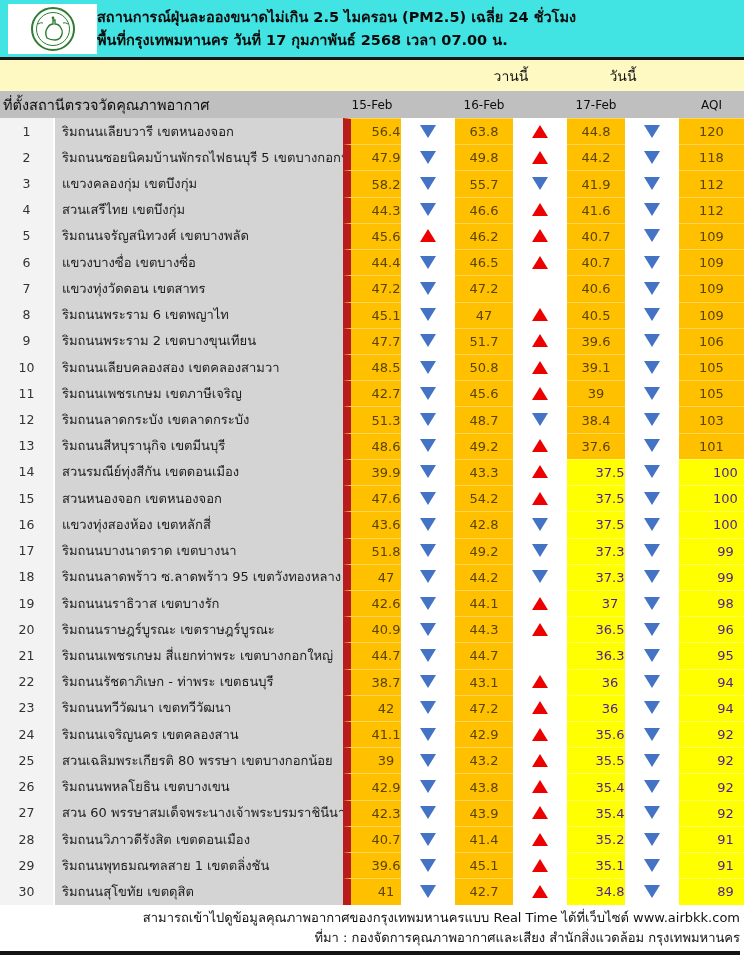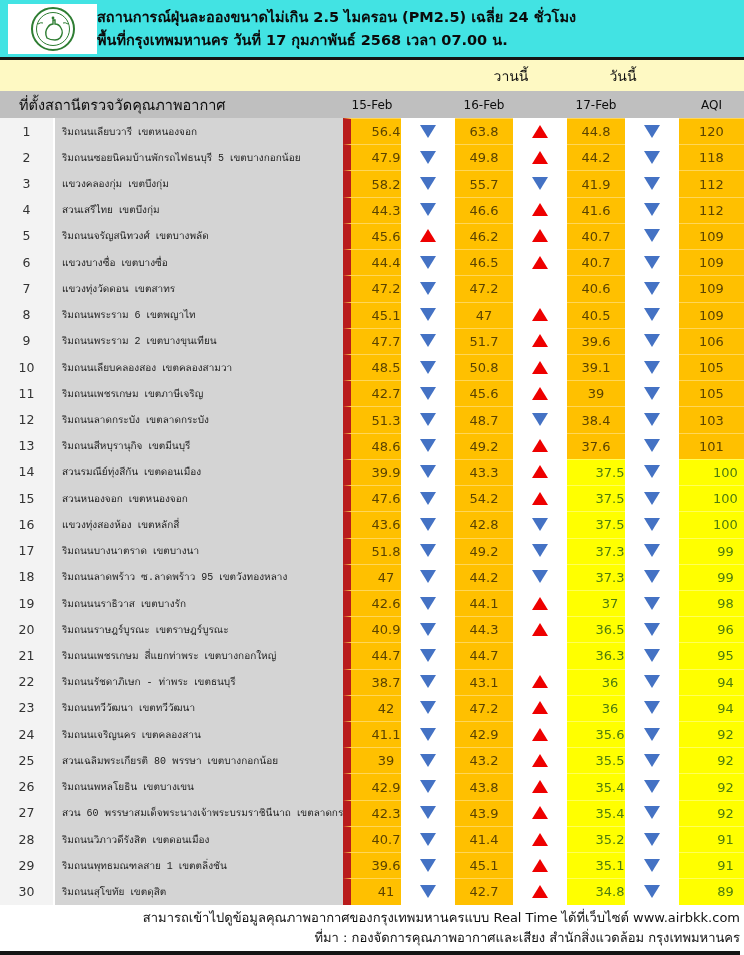--- a/index.html
+++ b/index.html
@@ -41,40 +41,40 @@
   
   .grid-row {
     display: grid;
     grid-template-columns: 55px 288px 58px 54px 58px 54px 58px 54px 65px;
   }
 
   
   .col-header { height: 27px; background: #BFBFBF; align-items: center; }
   .col-header .station-h {
     grid-column: 1 / span 2; font-size: 14.5px; color: #0d0d0d;
-    padding-left: 3px; white-space: nowrap; overflow: hidden; margin-left: 16px;
+    padding-left: 3px; white-space: nowrap; overflow: hidden;
   }
   .col-header .date-h { text-align: center; font-size: 12px; color: #0d0d0d; }
   .c3 { grid-column: 3; } .c5 { grid-column: 5; } .c7 { grid-column: 7; } .c9 { grid-column: 9; }
 
   
   #rows { }
   .row { height: 26.233px; }
   .cell { display: flex; align-items: center; justify-content: center; height: 100%; }
   .no-cell   { background: #F3F3F3; border-right: 2px solid #fff; font-size: 12.5px; color: #333; }
   .name-cell {
     background: #D4D4D4; justify-content: flex-start; padding-left: 7px;
-    font-size: 10px; color: #1c1c1c; white-space: nowrap; overflow: hidden; font-family: Liberation Mono, monospace;
+    font-size: 13px; color: #1c1c1c; white-space: nowrap; overflow: hidden;
   }
   .val-cell {
     background: var(--orange, #FFC000); font-size: 13px; color: #5B4300;
     border-top: 1px solid rgba(255,255,255,0.35);
   }
   .v15 { border-left: 8px solid #b91c1c; padding-left: 20px; }
-  .yellow { background: var(--yellow, #FFFF00); color: #4d7c0f; padding-left: 28px; }
+  .yellow { background: var(--yellow, #FFFF00); color: #4c1d95; padding-left: 28px; }
   .arrow-cell { background: #fff; }
   .tri { width: 0; height: 0; display: block; }
   .tri-up   { border-left: 8px solid transparent; border-right: 8px solid transparent; border-bottom: 13px solid var(--red, #EE0000); }
   .tri-down { border-left: 8px solid transparent; border-right: 8px solid transparent; border-top: 13px solid var(--blue, #4472C4); }
 
   
   .footer { padding: 3px 4px 0 0; text-align: right; }
   .footer-line { font-size: 13px; color: #111; line-height: 1.55; }
   .bottom-bar { height: 4px; background: #151515; margin-top: 3px; }
 </style>

